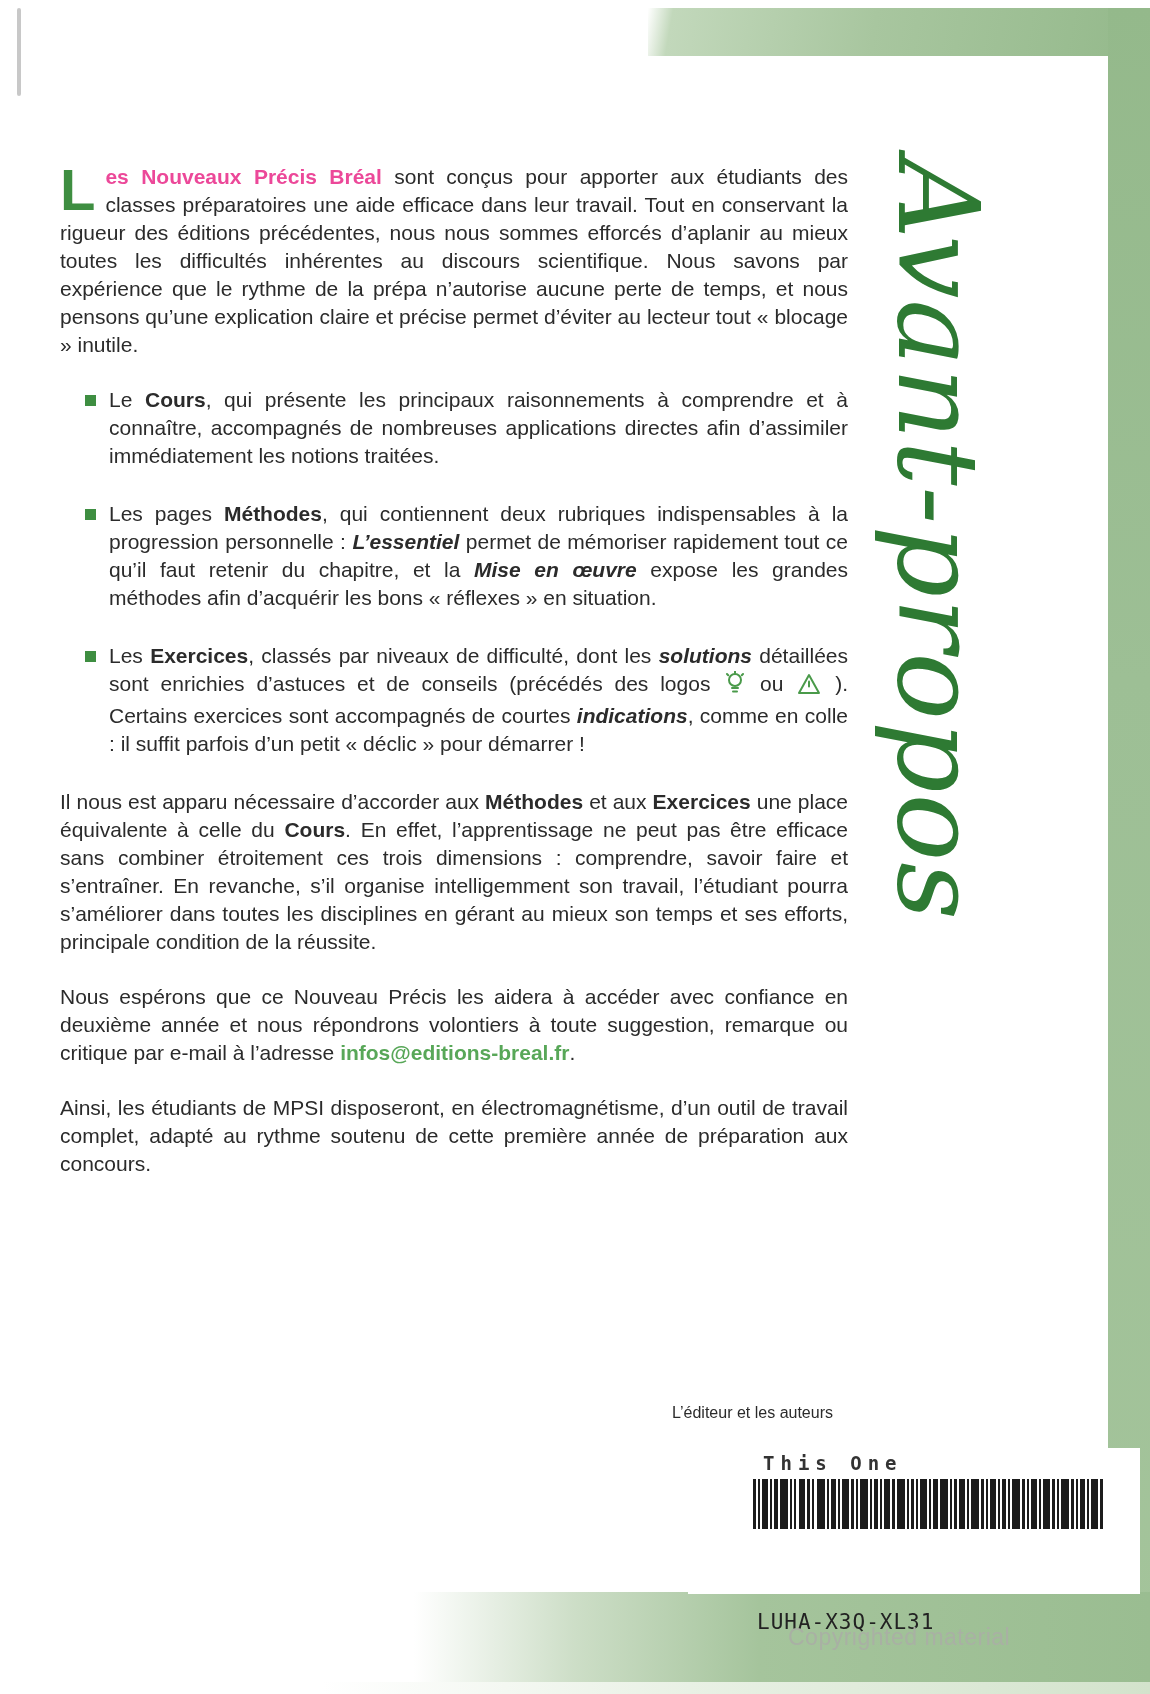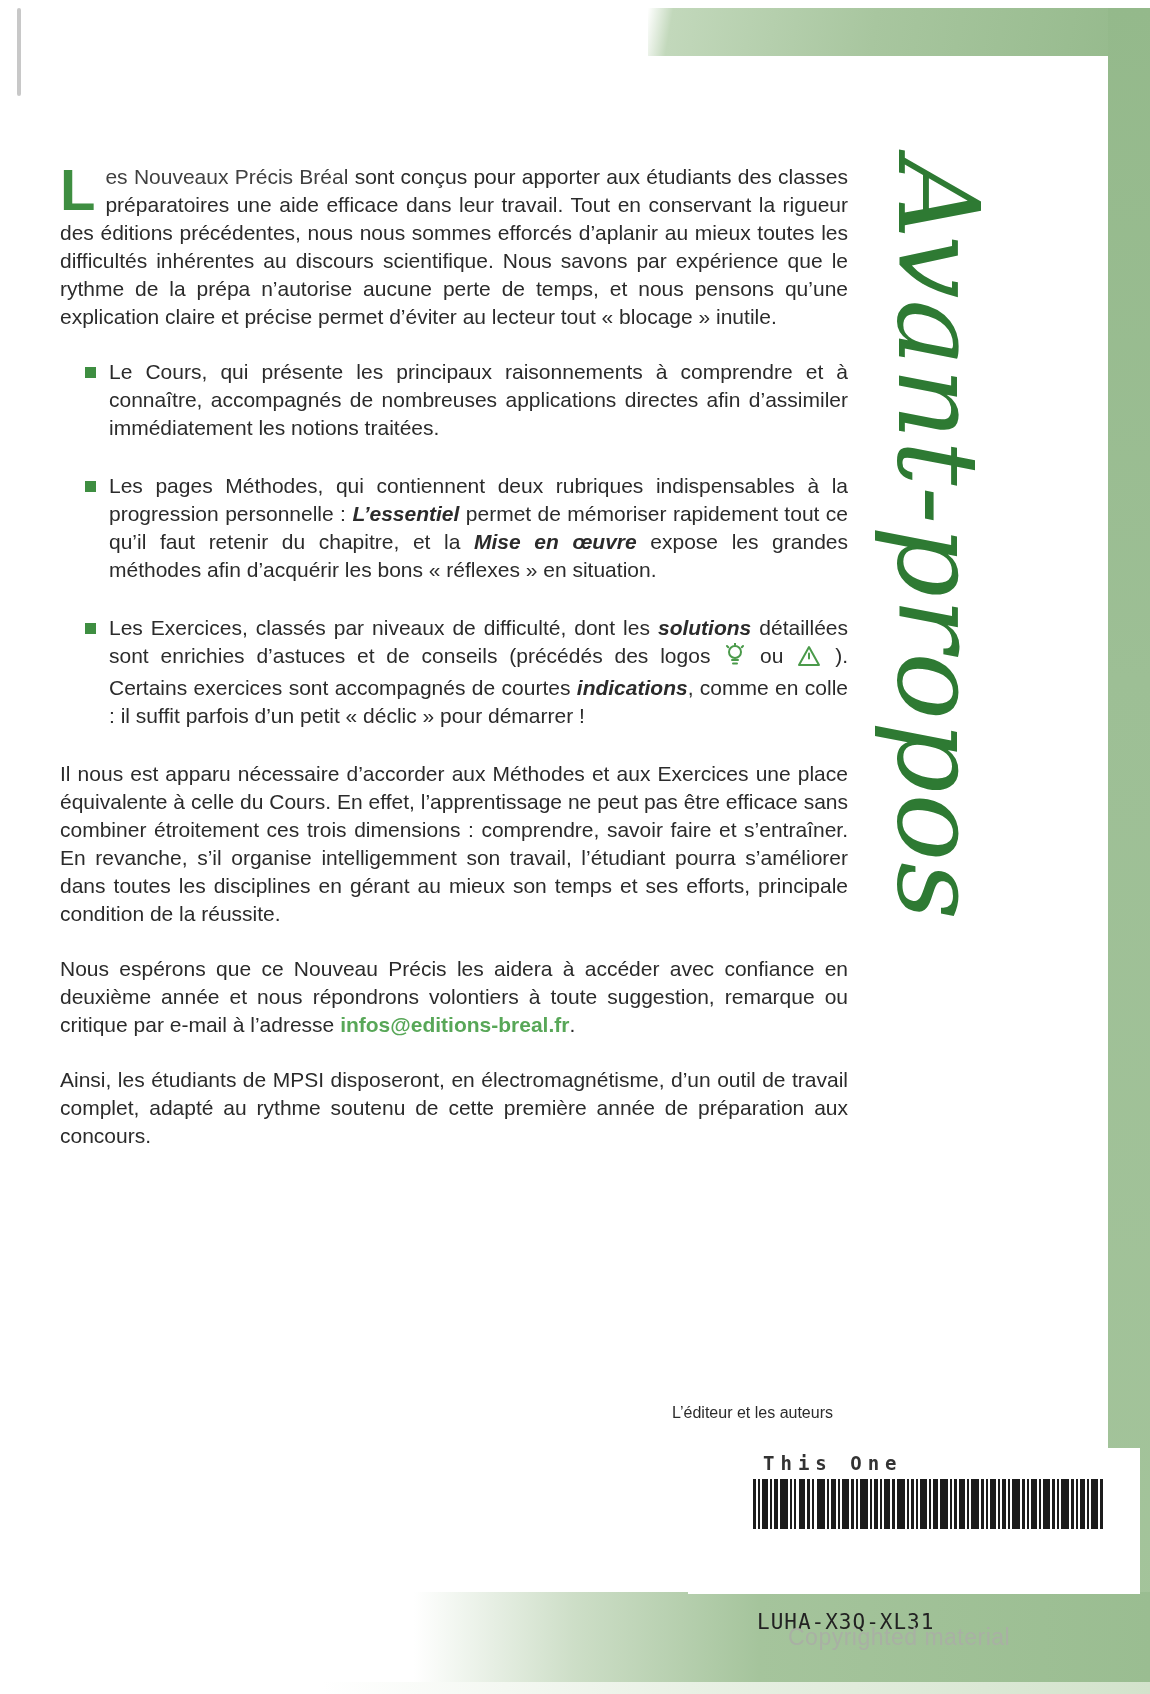--- a/index.html
+++ b/index.html
@@ -52,23 +52,23 @@
     font-size: 112px; line-height: 100px; letter-spacing: 1px;
     color: #2e7a33; white-space: nowrap;
   }
 
   
   .column {
     position: absolute; left: 60px; top: 163px; width: 788px;
     font-size: 21px; line-height: 28px; text-align: justify;
   }
   .column p { margin: 0 0 27px 0; }
-  .b  { font-weight: normal; margin-top: 12px; }
+  .b  { font-weight: bold; margin-top: 12px; }
   .i  { font-style: italic; font-weight: bold; }
-  .lead  { font-weight: normal; color: #404040; }
+  .lead  { font-weight: bold; color: #ec4899; }
   .email { font-weight: bold; color: #58a758; }
   .dropcap {
     float: left;
     font-size: 58px; line-height: 44px; font-weight: bold;
     color: #3e8e41; margin: 5px 10px 0 0;
   }
 
   ul.points { list-style: none; margin: 8px 0 30px 25px; }
   ul.points li { display: flex; margin-bottom: 30px; }
   .sq {

